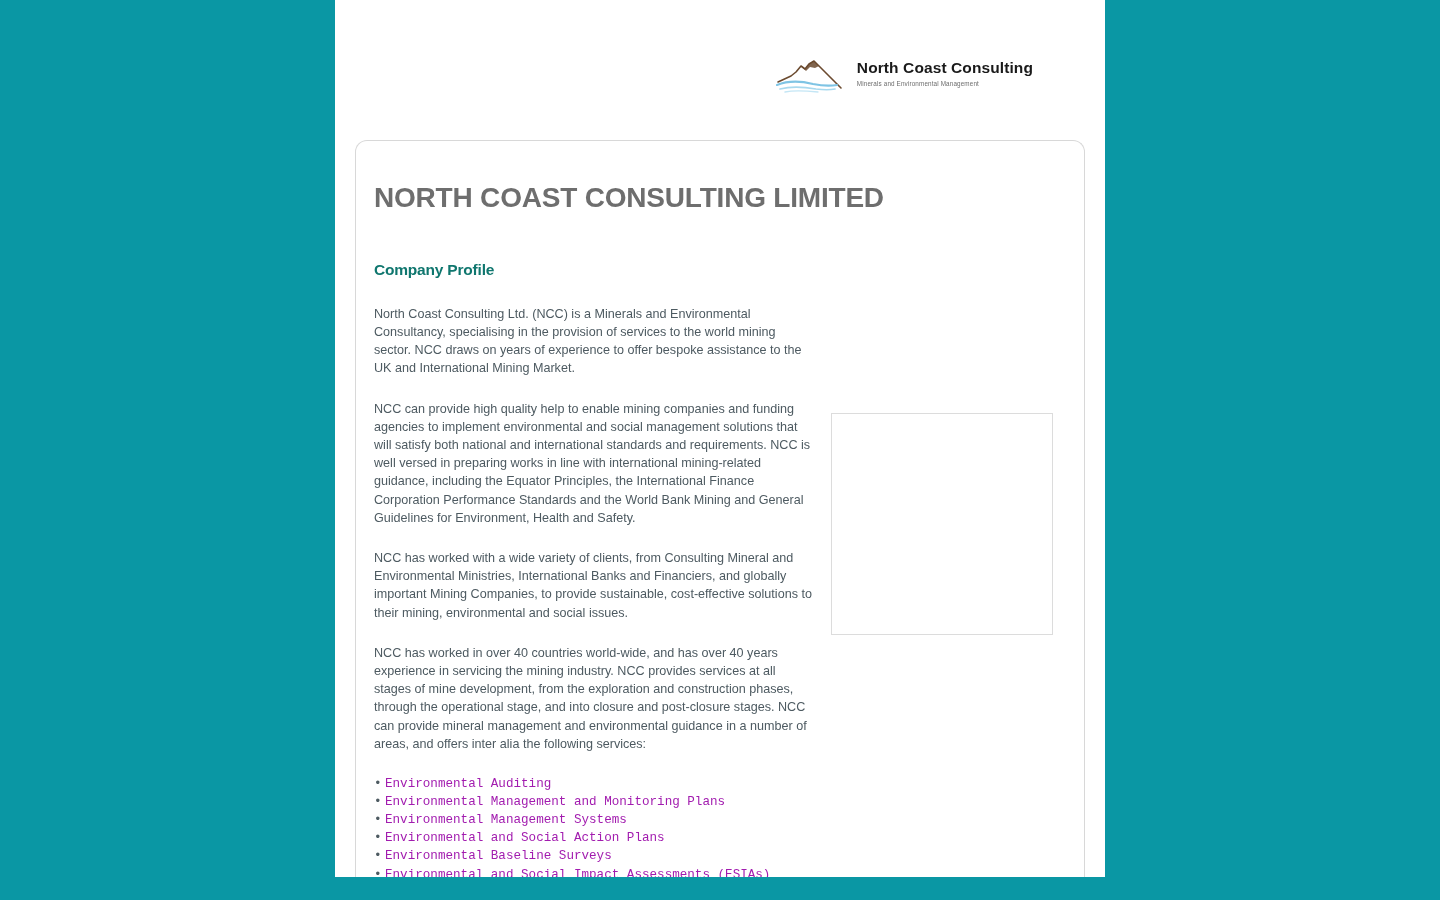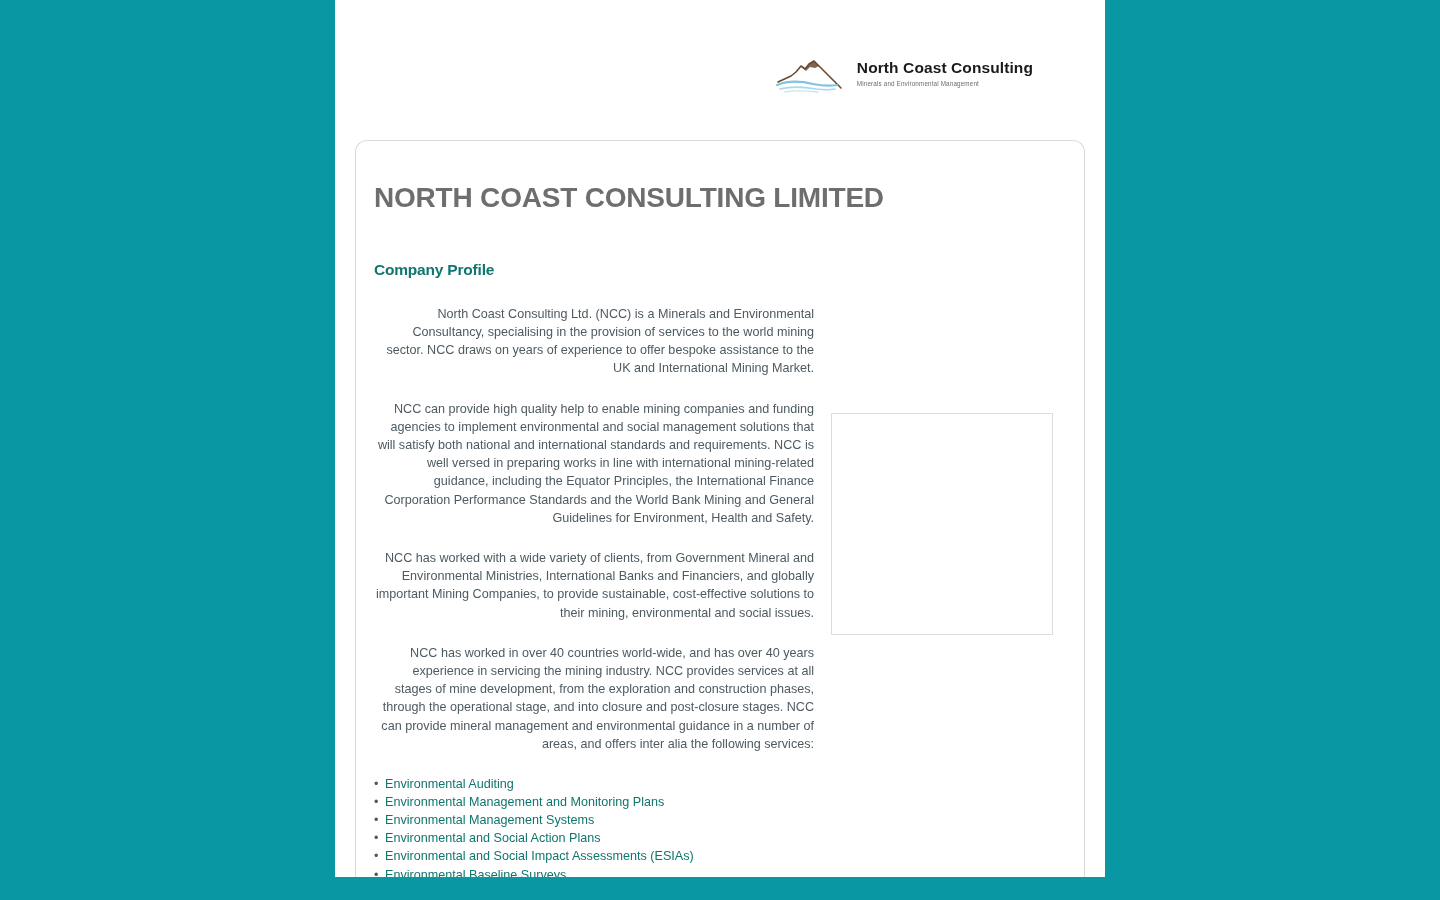--- a/index.html
+++ b/index.html
@@ -114,36 +114,36 @@
   .text-column {
     width: 440px;
     margin-top: 26px;
   }
 
   .text-column p {
     margin: 0 0 22px 0;
     font-size: 12.6px;
     line-height: 18.2px;
     color: #4d5a61;
-    text-align: right;
   }
 
   .services-list {
     list-style: none;
     margin: 0;
     padding: 0;
     width: 440px;
   }
   .services-list li {
     font-size: 12.6px;
     line-height: 18.1px;
-    color: #0f766e;
+    color: #a21caf;
     padding-left: 11px;
     position: relative;
     white-space: nowrap;
+    font-family: Liberation Mono, monospace;
   }
   .services-list li::before {
     content: "\2022";
     position: absolute;
     left: 0;
     top: 0;
     color: #4d5a61;
     font-size: 12.6px;
   }
 
@@ -183,30 +183,30 @@
 
     <div class="content-card">
       <h1 class="page-title">NORTH COAST CONSULTING LIMITED</h1>
 
       <div class="body-area">
         <h2 class="section-heading">Company Profile</h2>
 
         <div class="text-column">
           <p>North Coast Consulting Ltd. (NCC) is a Minerals and Environmental Consultancy, specialising in the provision of services to the world mining sector. NCC draws on years of experience to offer bespoke assistance to the UK and International Mining Market.</p>
           <p>NCC can provide high quality help to enable mining companies and funding agencies to implement environmental and social management solutions that will satisfy both national and international standards and requirements. NCC is well versed in preparing works in line with international mining-related guidance, including the Equator Principles, the International Finance Corporation Performance Standards and the World Bank Mining and General Guidelines for Environment, Health and Safety.</p>
-          <p>NCC has worked with a wide variety of clients, from Government Mineral and Environmental Ministries, International Banks and Financiers, and globally important Mining Companies, to provide sustainable, cost-effective solutions to their mining, environmental and social issues.</p>
+          <p>NCC has worked with a wide variety of clients, from Consulting Mineral and Environmental Ministries, International Banks and Financiers, and globally important Mining Companies, to provide sustainable, cost-effective solutions to their mining, environmental and social issues.</p>
           <p>NCC has worked in over 40 countries world-wide, and has over 40 years experience in servicing the mining industry. NCC provides services at all stages of mine development, from the exploration and construction phases, through the operational stage, and into closure and post-closure stages. NCC can provide mineral management and environmental guidance in a number of areas, and offers inter alia the following services:</p>
 
           <ul class="services-list">
             <li>Environmental Auditing</li>
             <li>Environmental Management and Monitoring Plans</li>
             <li>Environmental Management Systems</li>
             <li>Environmental and Social Action Plans</li>
+            <li>Environmental Baseline Surveys</li>
             <li>Environmental and Social Impact Assessments (ESIAs)</li>
-            <li>Environmental Baseline Surveys</li>
             <li>Environmental Risk Assessments</li>
 
           </ul>
         </div>
 
         <div class="image-placeholder"></div>
       </div>
     </div>
 
   </div>

